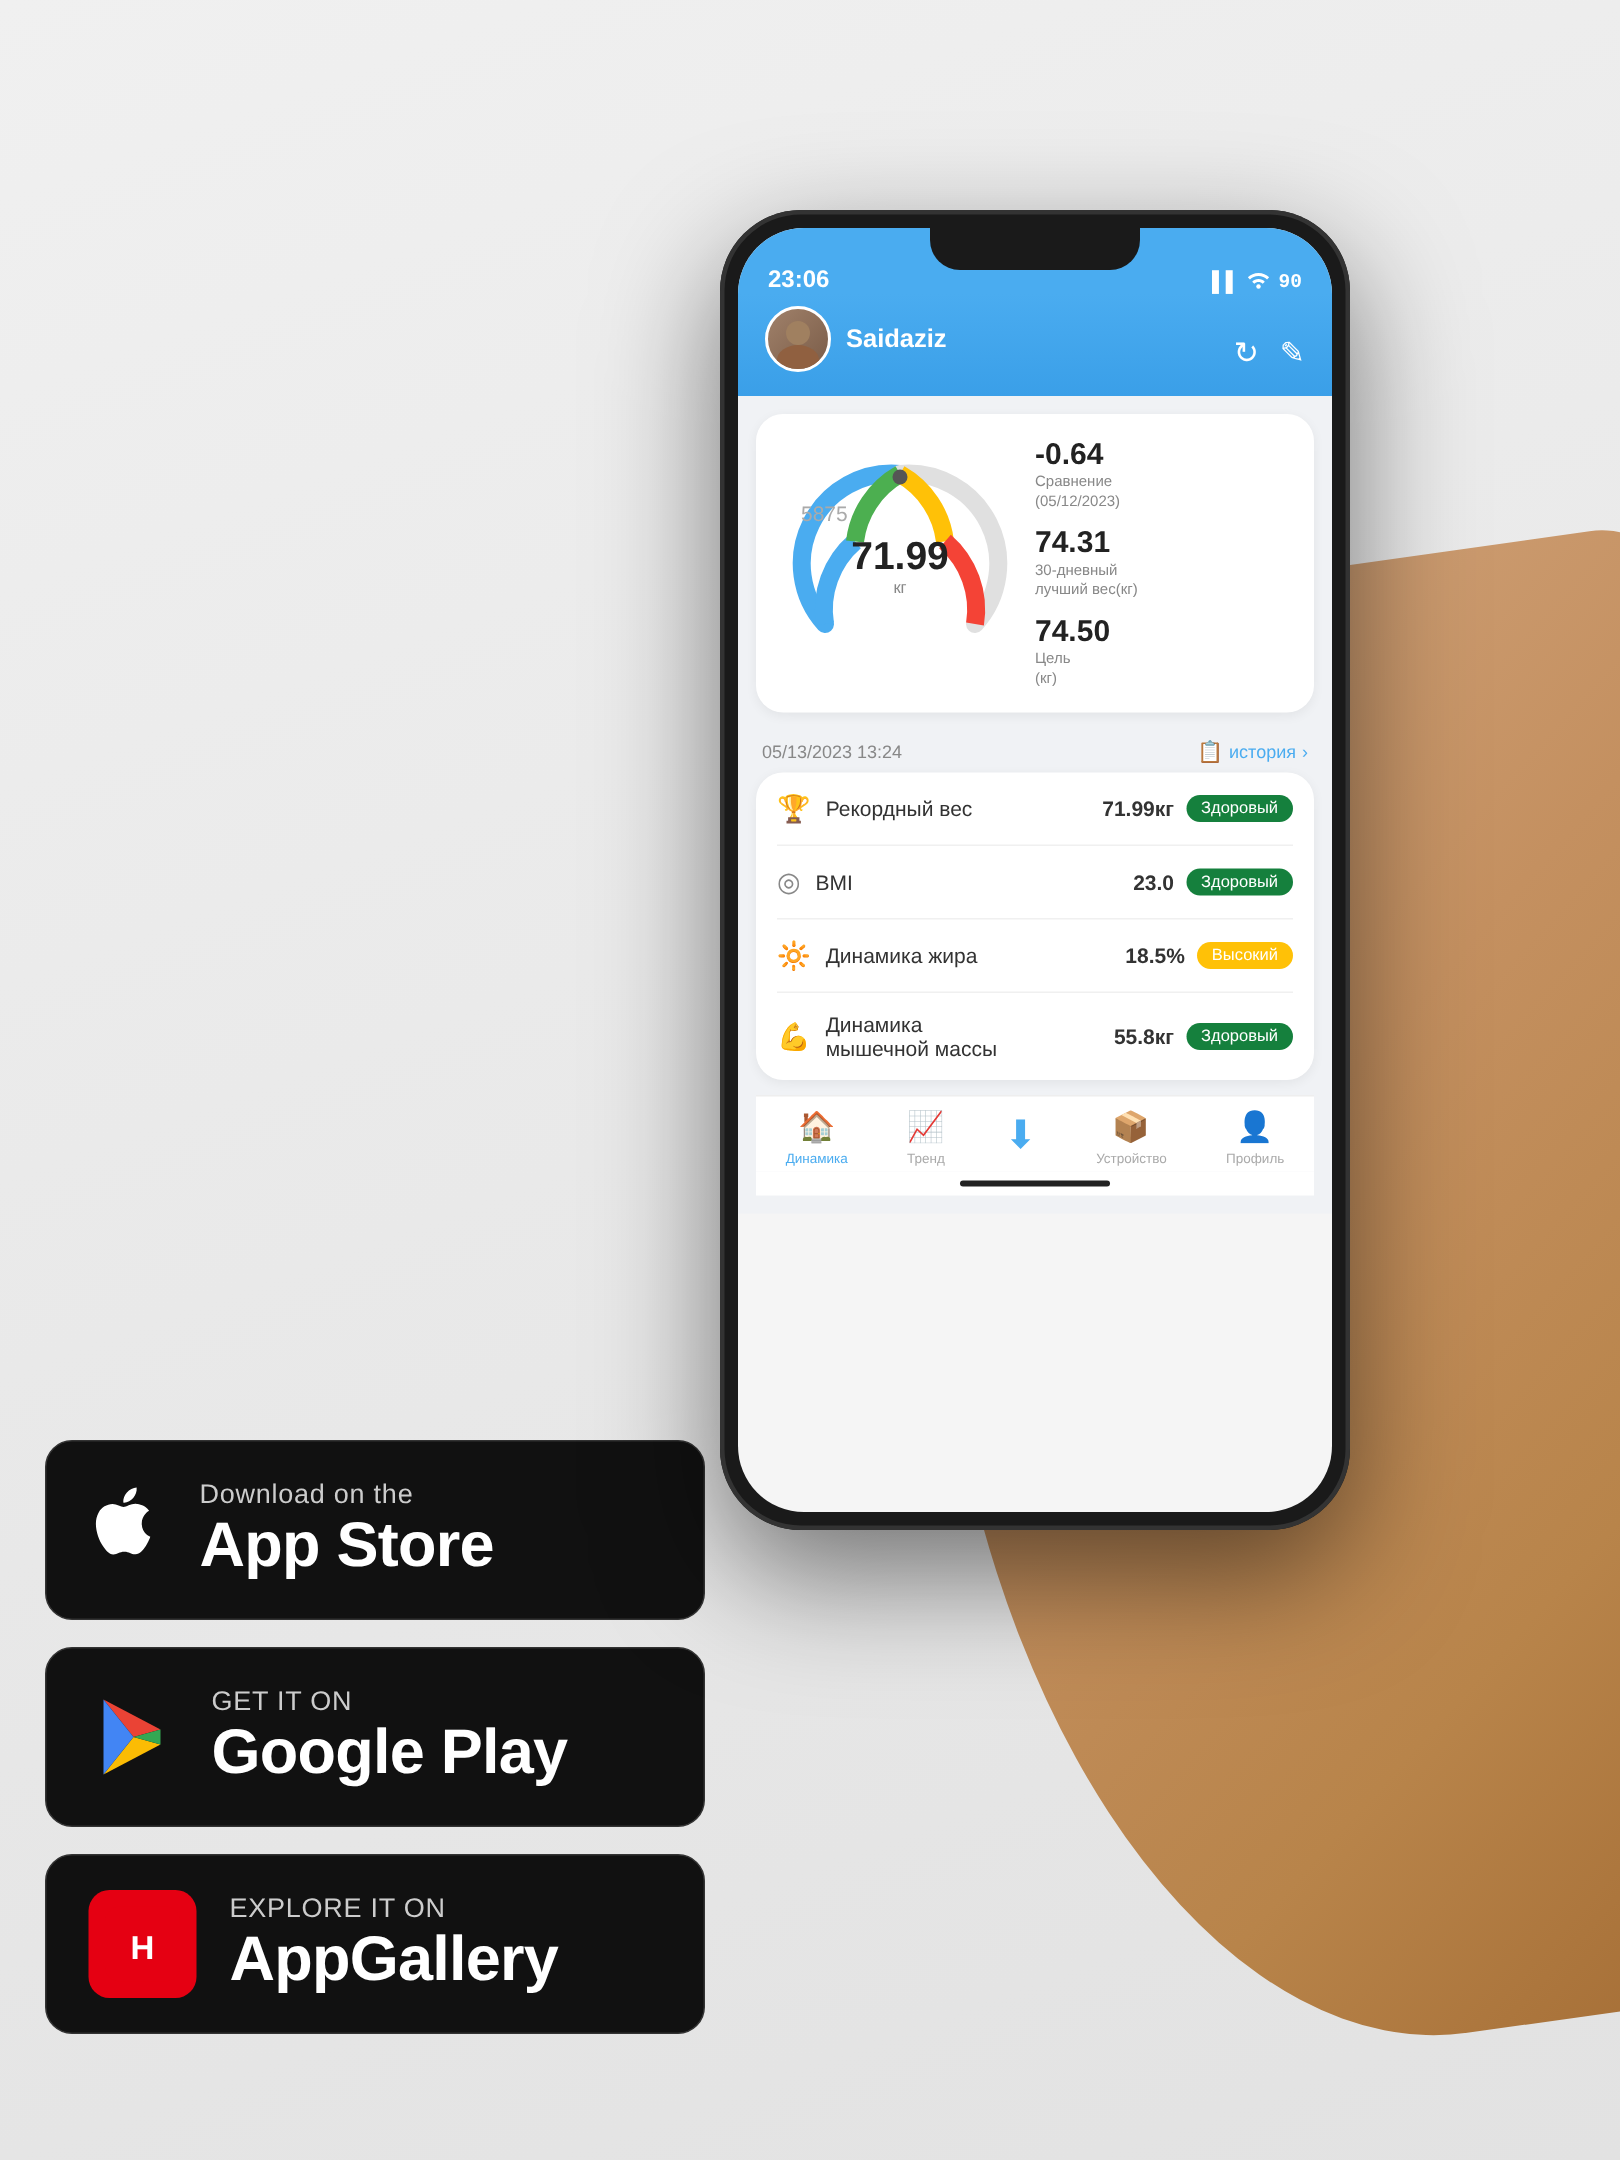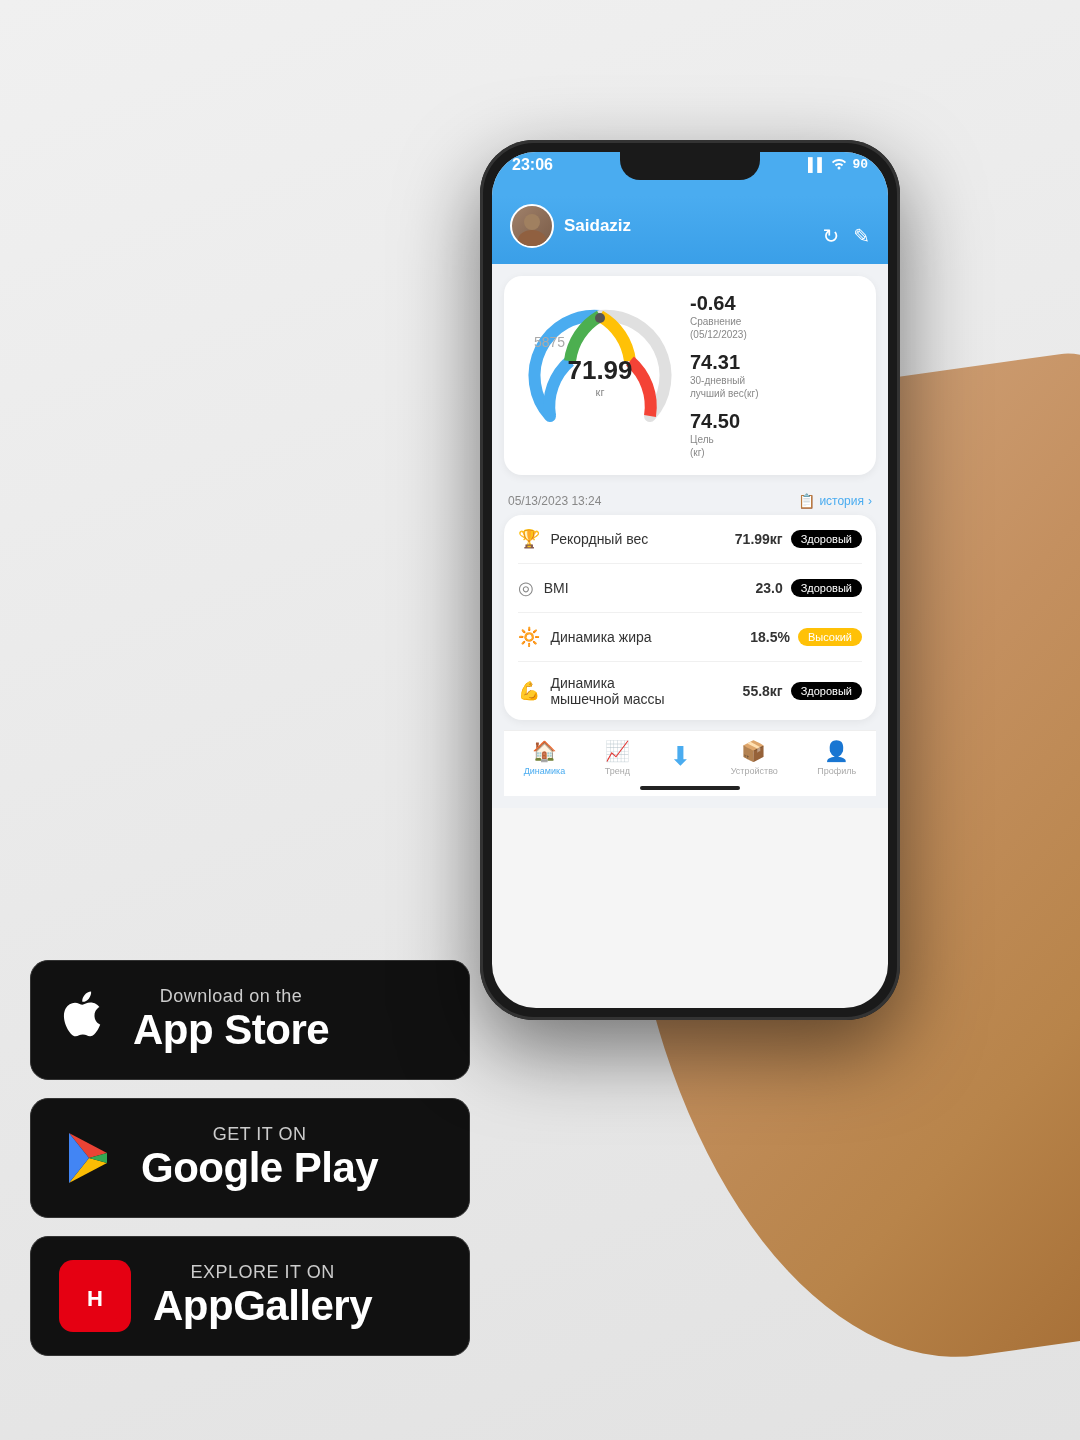--- a/index.html
+++ b/index.html
@@ -52,21 +52,20 @@
       display: flex;
       flex-direction: column;
       color: white;
     }
 
     .store-btn-text .top-line {
       font-size: 18px;
       font-weight: 400;
       letter-spacing: 0.5px;
       color: #ccc;
-      text-align: center;
     }
 
     .store-btn-text .bottom-line {
       font-size: 42px;
       font-weight: 600;
       letter-spacing: -0.5px;
       line-height: 1.1;
     }
 
     .huawei-icon {
@@ -135,21 +134,21 @@
       background: #1a1a1a;
       border-radius: 0 0 20px 20px;
       z-index: 10;
     }
 
     
     .status-bar {
       height: 44px;
       background: #4AACF0;
       display: flex;
-      align-items: flex-start;
+      align-items: flex-end;
       justify-content: space-between;
       padding: 0 20px;
       padding-top: 4px;
       color: white;
       font-size: 15px;
       font-weight: 600;
     }
 
     .status-time { font-weight: 700; font-size: 16px; }
     .status-icons { display: flex; gap: 5px; align-items: center; font-size: 13px; }
@@ -338,21 +337,21 @@
       color: #333;
     }
 
     .badge {
       padding: 3px 10px;
       border-radius: 20px;
       font-size: 11px;
       font-weight: 500;
     }
 
-    .badge-green { background: #000000; color: white; }
+    .badge-green { background: #15803d; color: white; }
     .badge-yellow { background: #FFC107; color: white; }
 
     
     .bottom-nav {
       background: white;
       border-top: 1px solid #eee;
       display: flex;
       align-items: center;
       justify-content: space-around;
       padding: 8px 0 4px;

